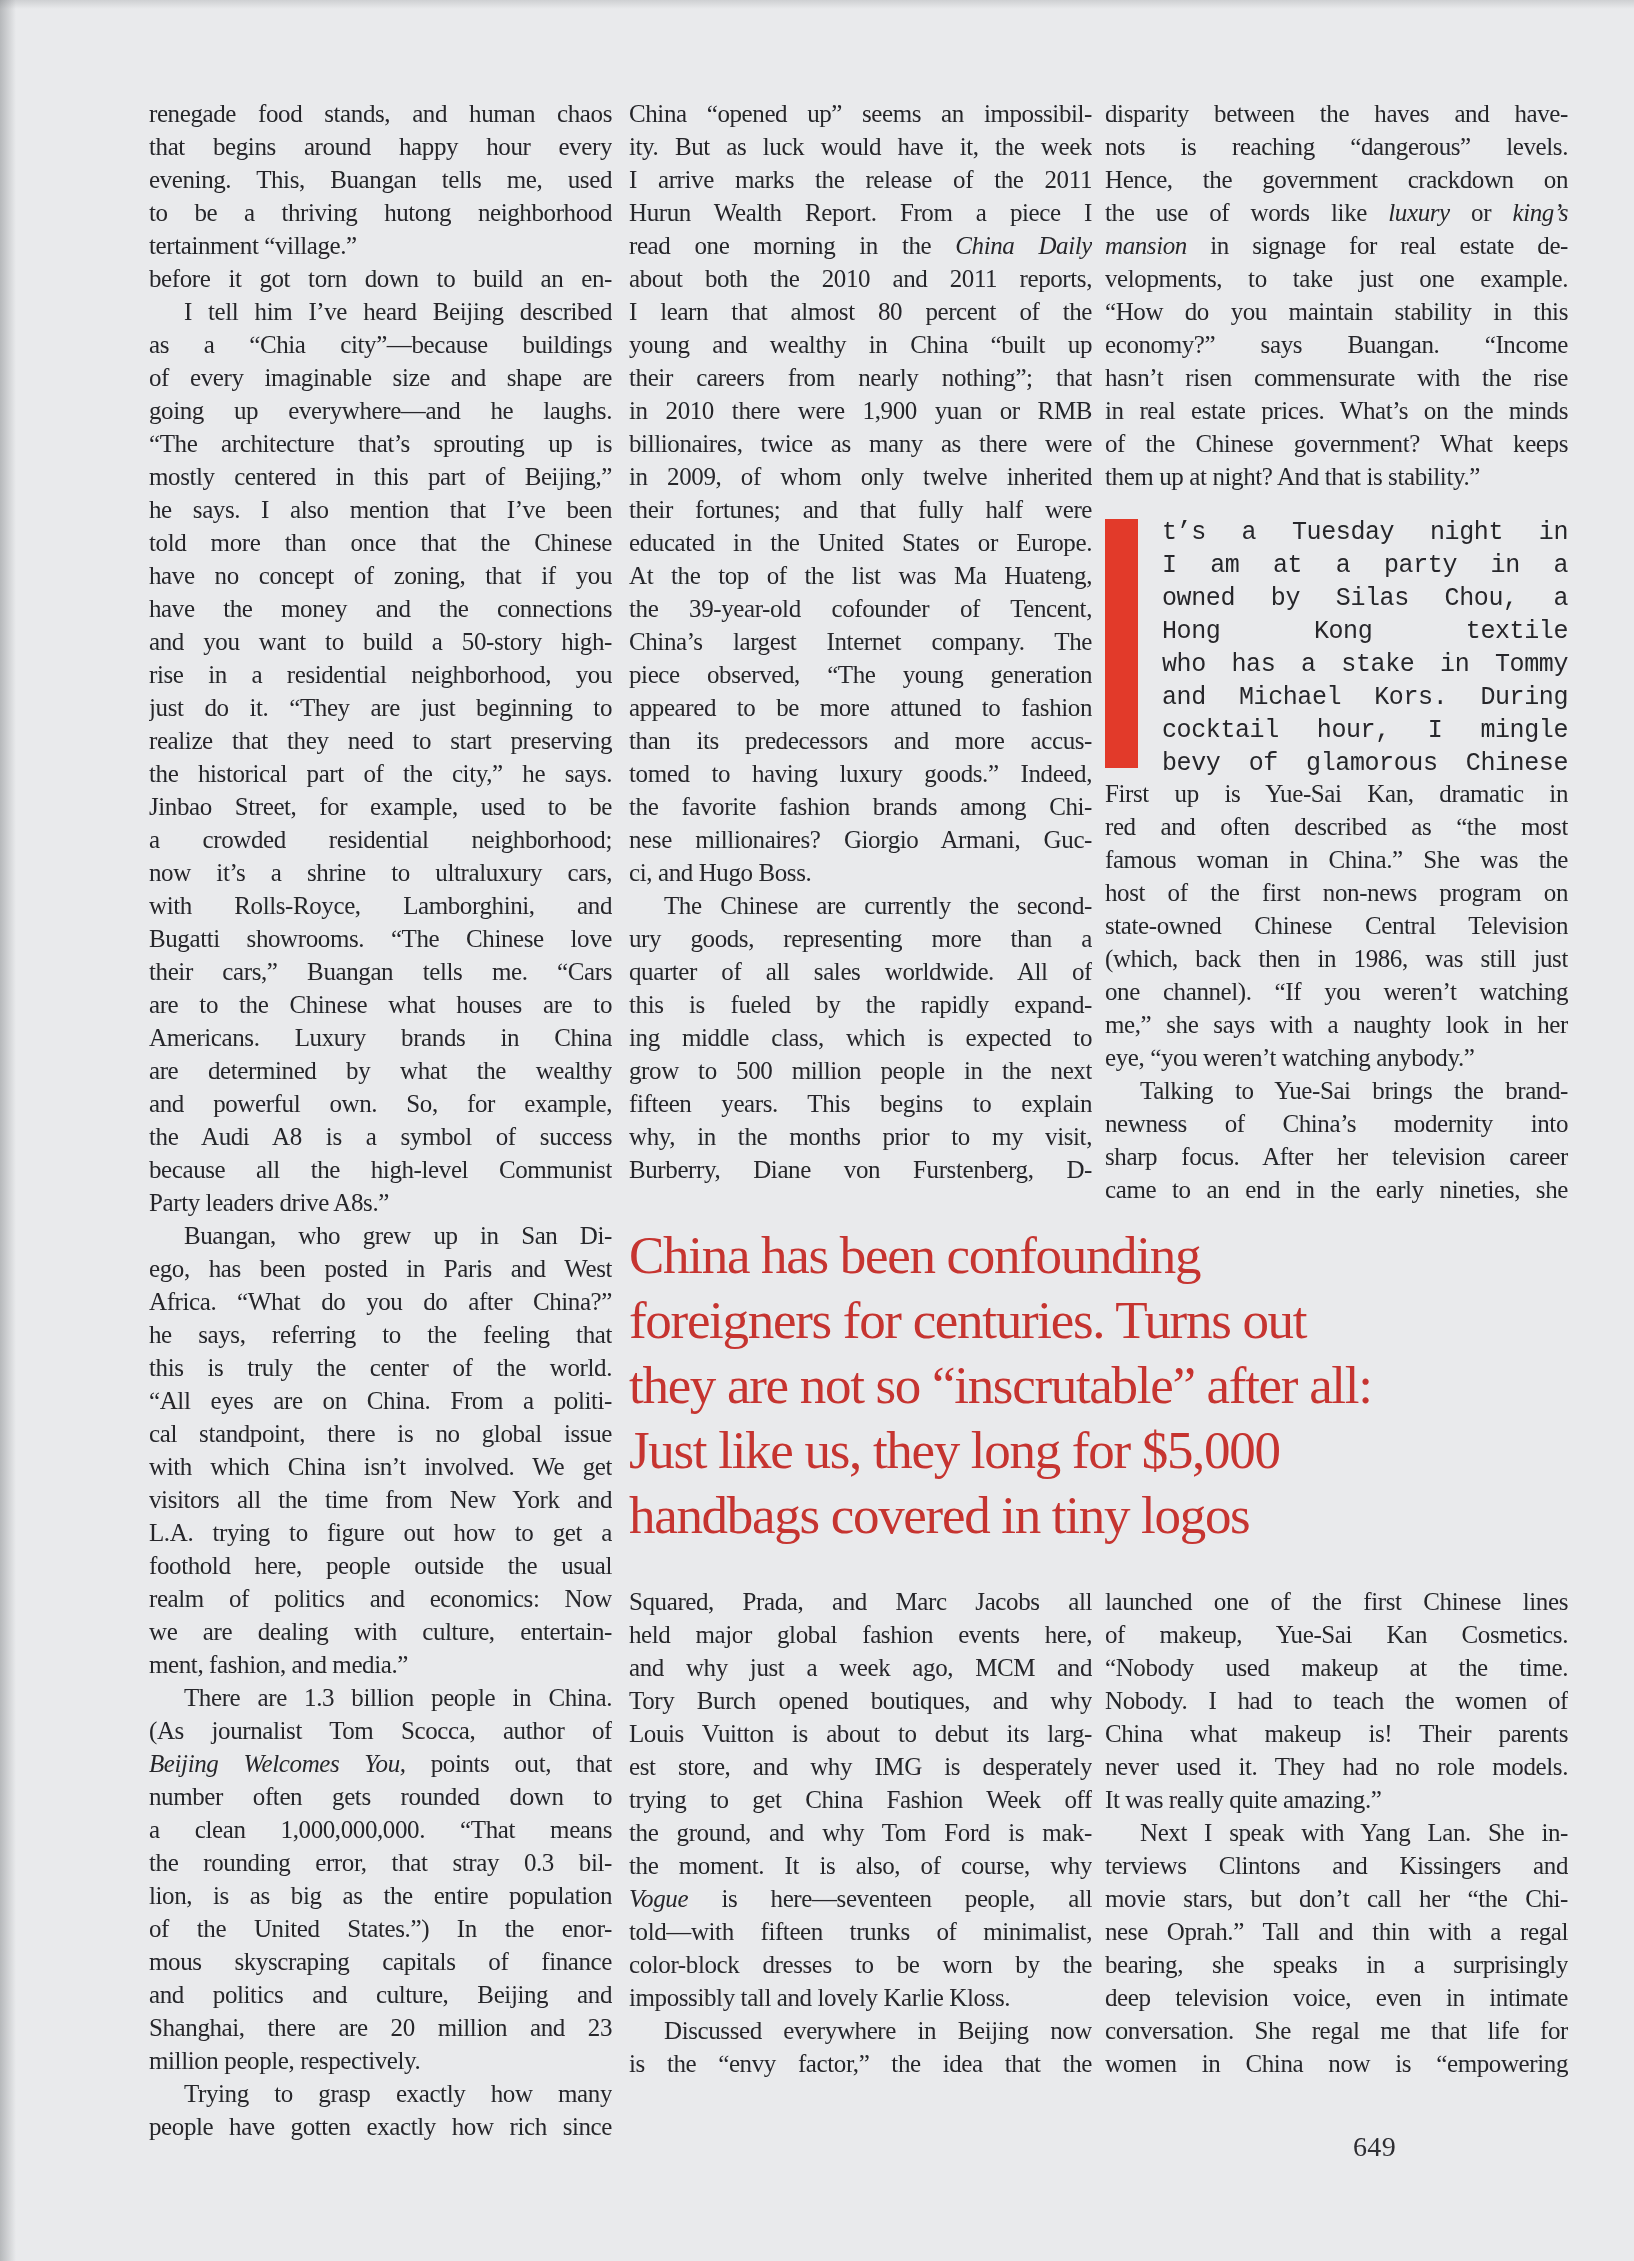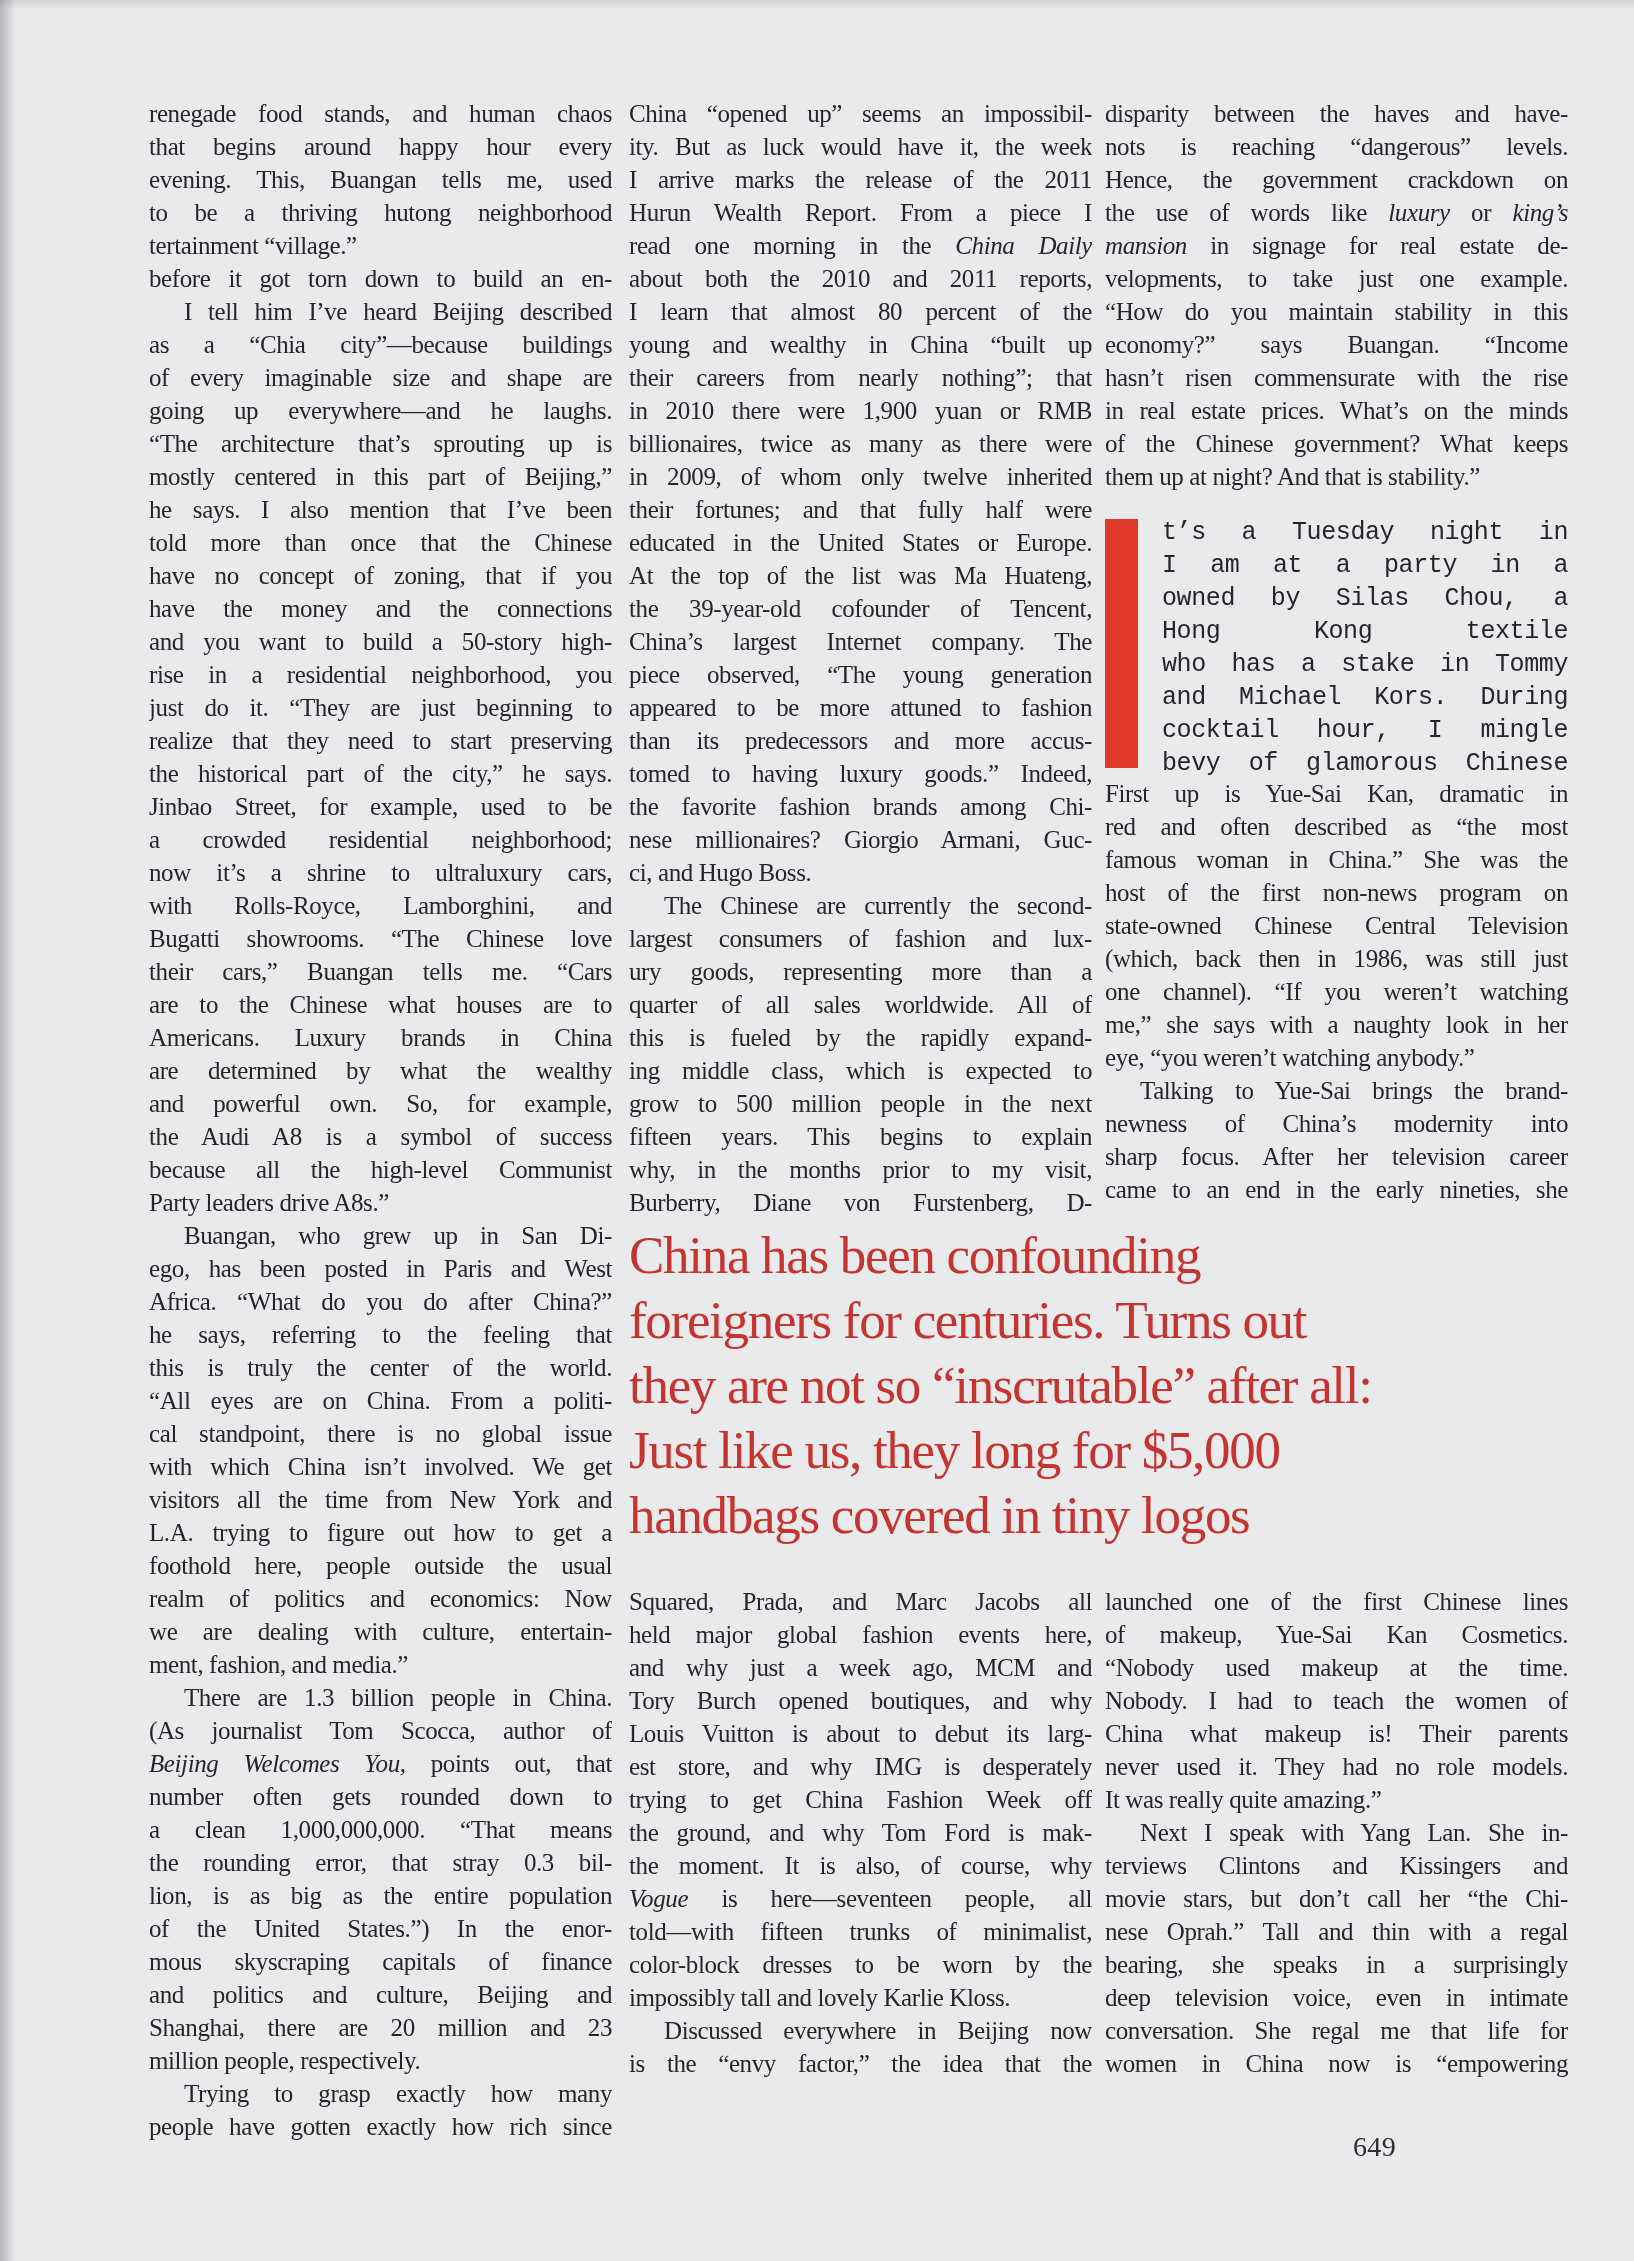--- a/index.html
+++ b/index.html
@@ -151,21 +151,20 @@
       <div class="bl"><span>the 39-year-old cofounder of Tencent,</span></div>
       <div class="bl"><span>China’s largest Internet company. The</span></div>
       <div class="bl"><span>piece observed, “The young generation</span></div>
       <div class="bl"><span>appeared to be more attuned to fashion</span></div>
       <div class="bl"><span>than its predecessors and more accus-</span></div>
       <div class="bl"><span>tomed to having luxury goods.” Indeed,</span></div>
       <div class="bl"><span>the favorite fashion brands among Chi-</span></div>
       <div class="bl"><span>nese millionaires? Giorgio Armani, Guc-</span></div>
       <div class="bl end"><span>ci, and Hugo Boss.</span></div>
       <div class="bl ind"><span>The Chinese are currently the second-</span></div>
-      <div class="bl"><span>largest consumers of fashion and lux-</span></div>
       <div class="bl"><span>ury goods, representing more than a</span></div>
       <div class="bl"><span>quarter of all sales worldwide. All of</span></div>
       <div class="bl"><span>this is fueled by the rapidly expand-</span></div>
       <div class="bl"><span>ing middle class, which is expected to</span></div>
       <div class="bl"><span>grow to 500 million people in the next</span></div>
       <div class="bl"><span>fifteen years. This begins to explain</span></div>
       <div class="bl"><span>why, in the months prior to my visit,</span></div>
       <div class="bl"><span>Burberry, Diane von Furstenberg, D-</span></div>
     </div>
   <div class="seg" id="seg-col2-bottom">

